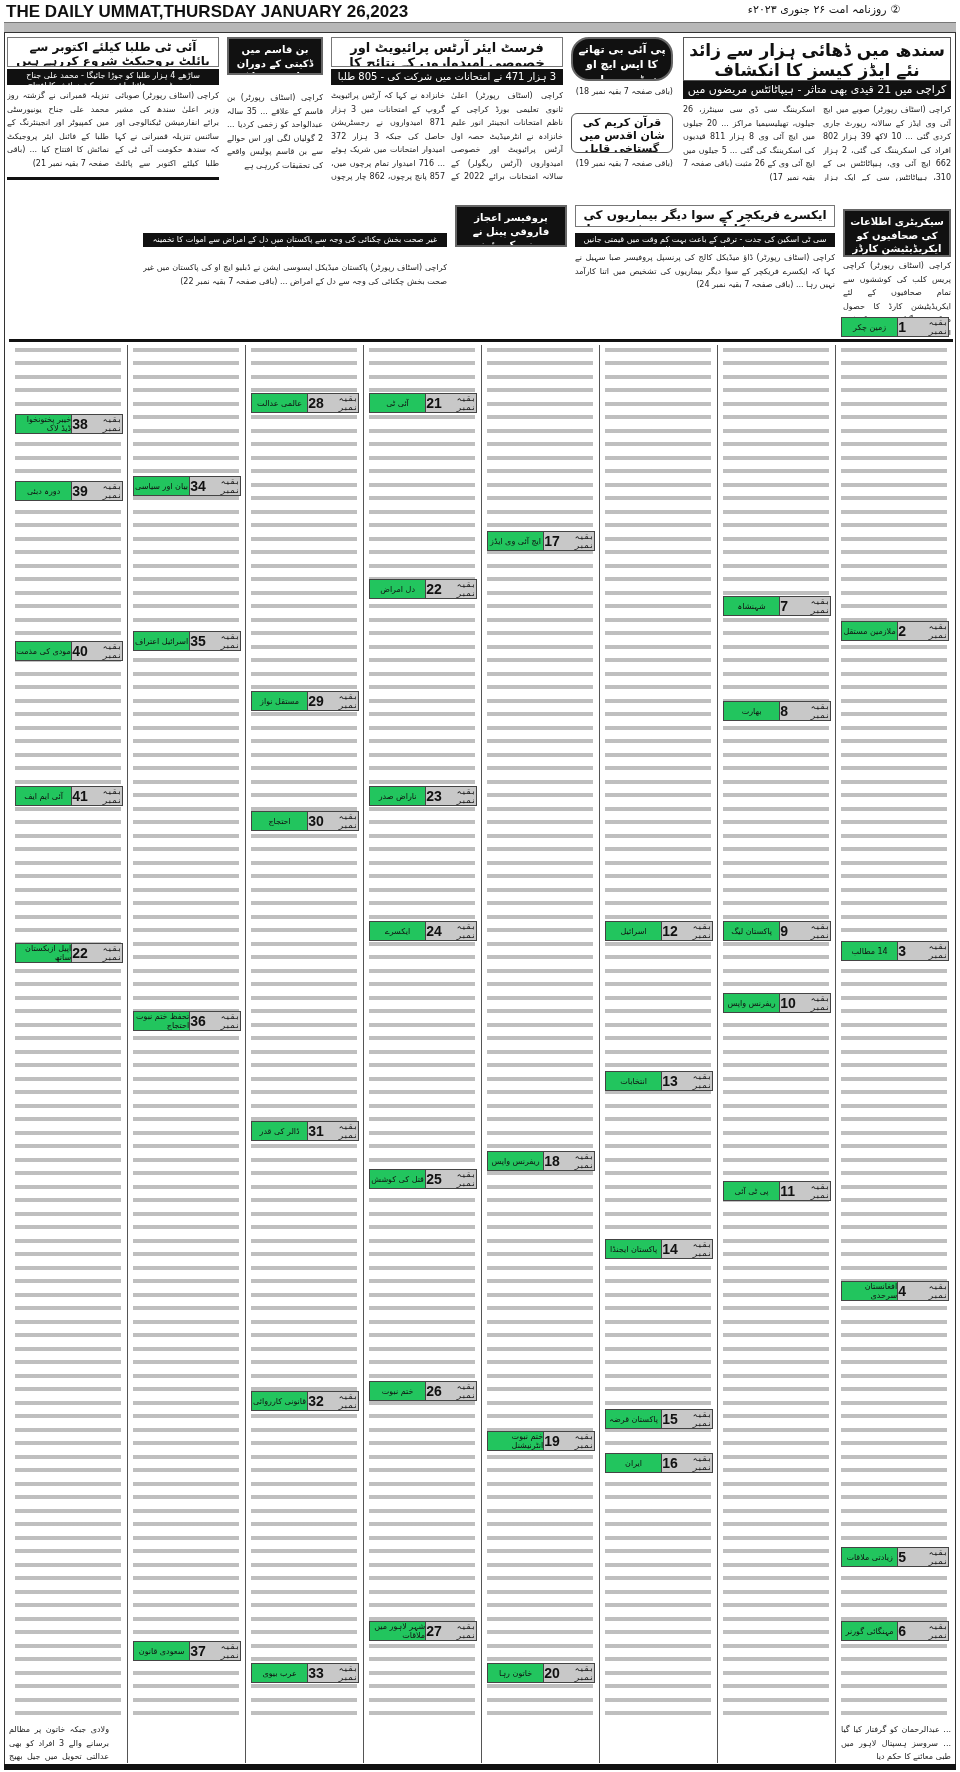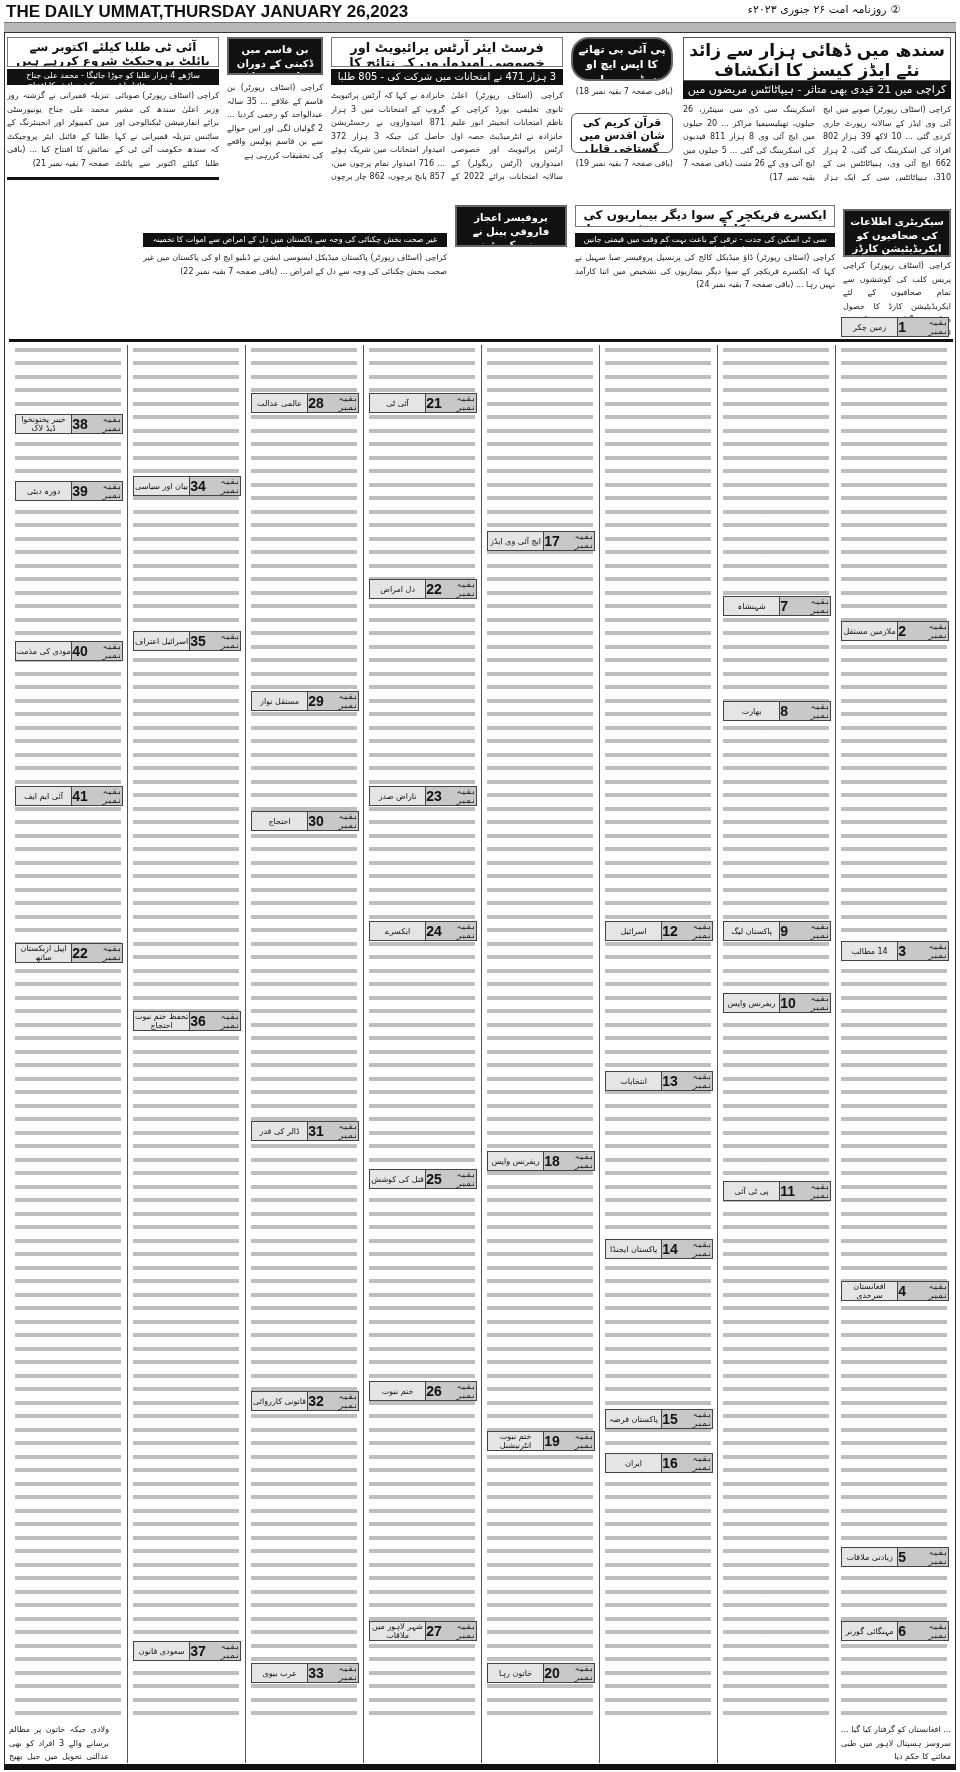--- a/index.html
+++ b/index.html
@@ -15,21 +15,21 @@
   .blackbox { position: absolute; direction: rtl; text-align: center; color: #fff; background: #111; font-size: 12px; font-weight: bold; line-height: 1.35; padding: 4px; overflow: hidden; border: 2px solid #666; }
   .oval { border-radius: 18px; }
   .boxed { position: absolute; direction: rtl; text-align: center; font-size: 11px; font-weight: bold; border: 1px solid #555; border-radius: 6px; padding: 2px; overflow: hidden; background: #fff; }
   .body { position: absolute; direction: rtl; text-align: justify; font-size: 8px; line-height: 13.5px; color: #222; overflow: hidden; }
   .rule { position: absolute; height: 3px; background: #111; }
   .vrule { position: absolute; width: 1px; background: #555; }
   .sec { position: absolute; height: 20px; border: 1px solid #444; display: flex; direction: rtl; font-size: 10px; }
   .sec .num { width: 48%; background: #c8c8c8; display: flex; align-items: center; justify-content: center; gap: 3px; font-weight: bold; border-left: 1px solid #444; }
   .sec .num b { font-size: 14px; font-family: "Liberation Sans", sans-serif; }
   .sec .num small { font-size: 8px; font-weight: normal; font-family: Liberation Mono, monospace; }
-  .sec .ttl { flex: 1; display: flex; align-items: center; justify-content: center; background: #e5e5e5; font-size: 8px; text-align: center; }
+  .sec .ttl { flex: 1; display: flex; align-items: center; justify-content: center; background: #22c55e; font-size: 8px; }
   .text-fill { position: absolute; background:
       repeating-linear-gradient(to bottom, transparent 0 3px, #8a8a8a 3px 7px, transparent 7px 13.5px); opacity: 0.55; }
   .bottomrule { position: absolute; left: 4px; top: 1764px; width: 952px; height: 6px; background: #111; }
 </style>
 </head>
 <body>
 
 <div class="masthead">
   <div class="en">THE DAILY UMMAT,THURSDAY JANUARY 26,2023</div>
   <div class="ur">② روزنامہ امت ۲۶ جنوری ۲۰۲۳ء</div>
@@ -47,47 +47,47 @@
   <div class="body" style="right:282px;top:52px;width:102px;height:26px;">(باقی صفحہ 7 بقیہ نمبر 18)</div>
   <div class="boxed" style="right:282px;top:80px;width:102px;height:40px;">قرآن کریم کی شان اقدس میں گستاخی قابل مذمت ہے - مجلس تحفظ ختم نبوت</div>
   <div class="body" style="right:282px;top:124px;width:102px;height:24px;">(باقی صفحہ 7 بقیہ نمبر 19)</div>
 
   <div class="headline" style="right:392px;top:4px;width:232px;height:30px;font-size:13px;">فرسٹ ایئر آرٹس پرائیویٹ اور خصوصی امیدواروں کے نتائج کا اعلان</div>
   <div class="strap" style="right:392px;top:36px;width:232px;height:16px;font-size:10px;">3 ہزار 471 نے امتحانات میں شرکت کی - 805 طلبا تمام پرچوں میں پاس ہوئے - اعلامیہ</div>
   <div class="body" style="right:392px;top:56px;width:112px;height:92px;">کراچی (اسٹاف رپورٹر) اعلیٰ ثانوی تعلیمی بورڈ کراچی کے ناظم امتحانات انجینئر انور علیم خانزادہ نے انٹرمیڈیٹ حصہ اول آرٹس پرائیویٹ اور خصوصی امیدواروں (آرٹس ریگولر) کے سالانہ امتحانات برائے 2022 کے نتائج کا اعلان کردیا</div>
   <div class="body" style="right:510px;top:56px;width:114px;height:92px;">خانزادہ نے کہا کہ آرٹس پرائیویٹ گروپ کے امتحانات میں 3 ہزار 871 امیدواروں نے رجسٹریشن حاصل کی جبکہ 3 ہزار 372 امیدوار امتحانات میں شریک ہوئے ... 716 امیدوار تمام پرچوں میں، 857 پانچ پرچوں، 862 چار پرچوں (باقی صفحہ 7 بقیہ نمبر 20)</div>
 
   <div class="blackbox" style="right:632px;top:4px;width:96px;height:38px;font-size:10px;">بن قاسم میں ڈکیتی کے دوران مزاحمت پر ایک شخص زخمی</div>
-  <div class="body" style="right:632px;top:48px;width:96px;height:100px;">کراچی (اسٹاف رپورٹر) بن قاسم کے علاقے ... 35 سالہ عبدالواحد کو زخمی کردیا ... 2 گولیاں لگی اور اس حوالے سے بن قاسم پولیس واقعے کی تحقیقات کررہی ہے</div>
+  <div class="body" style="right:632px;top:58px;width:96px;height:100px;">کراچی (اسٹاف رپورٹر) بن قاسم کے علاقے ... 35 سالہ عبدالواحد کو زخمی کردیا ... 2 گولیاں لگی اور اس حوالے سے بن قاسم پولیس واقعے کی تحقیقات کررہی ہے</div>
 
   <div class="headline" style="right:736px;top:4px;width:212px;height:30px;font-size:12px;">آئی ٹی طلبا کیلئے اکتوبر سے پائلٹ پروجیکٹ شروع کررہے ہیں - تنزیلہ قمبرانی</div>
   <div class="strap" style="right:736px;top:36px;width:212px;height:16px;font-size:8px;">ساڑھے 4 ہزار طلبا کو جوڑا جائیگا - محمد علی جناح یونیورسٹی میں فائنل ایئر پروجیکٹ نمائش کا افتتاح</div>
   <div class="body" style="right:736px;top:56px;width:104px;height:84px;">کراچی (اسٹاف رپورٹر) صوبائی وزیر اعلیٰ سندھ کی مشیر برائے انفارمیشن ٹیکنالوجی اور سائنس تنزیلہ قمبرانی نے کہا کہ سندھ حکومت آئی ٹی کے طلبا کیلئے اکتوبر سے پائلٹ پروجیکٹ شروع کررہی ہے</div>
   <div class="body" style="right:846px;top:56px;width:102px;height:84px;">تنزیلہ قمبرانی نے گزشتہ روز محمد علی جناح یونیورسٹی میں کمپیوٹر اور انجینئرنگ کے طلبا کے فائنل ایئر پروجیکٹ نمائش کا افتتاح کیا ... (باقی صفحہ 7 بقیہ نمبر 21)</div>
   <div class="rule" style="right:736px;top:144px;width:212px;"></div>
 
   <div class="blackbox" style="right:4px;top:176px;width:108px;height:48px;font-size:10px;">سیکریٹری اطلاعات کی صحافیوں کو ایکریڈیٹیشن کارڈز کی یقین دہانی</div>
   <div class="body" style="right:4px;top:226px;width:108px;height:76px;">کراچی (اسٹاف رپورٹر) کراچی پریس کلب کی کوششوں سے تمام صحافیوں کے لئے ایکریڈیٹیشن کارڈ کا حصول ممکن ہوگیا ... سیکریٹری اطلاعات سندھ عمران عطا سومرو ... (باقی صفحہ 7 بقیہ نمبر 25)</div>
 
   <div class="headline" style="right:120px;top:172px;width:260px;height:22px;font-size:12px;">ایکسرے فریکچر کے سوا دیگر بیماریوں کی تشخیص میں کارآمد نہیں - پروفیسر صبا</div>
   <div class="strap" style="right:120px;top:200px;width:260px;height:14px;font-size:8px;">سی ٹی اسکین کی جدت - ترقی کے باعث بہت کم وقت میں قیمتی جانیں بچائی جاسکتی ہیں - خطاب</div>
   <div class="body" style="right:120px;top:218px;width:260px;height:84px;">کراچی (اسٹاف رپورٹر) ڈاؤ میڈیکل کالج کی پرنسپل پروفیسر صبا سہیل نے کہا کہ ایکسرے فریکچر کے سوا دیگر بیماریوں کی تشخیص میں اتنا کارآمد نہیں رہا ... (باقی صفحہ 7 بقیہ نمبر 24)</div>
 
   <div class="blackbox" style="right:388px;top:172px;width:112px;height:42px;font-size:10px;">پروفیسر اعجاز فاروقی پینل نے یونی کیریئرز انتخابات میں کلین سویپ</div>
 
   <div class="strap" style="right:508px;top:200px;width:304px;height:14px;font-size:8px;">غیر صحت بخش چکنائی کی وجہ سے پاکستان میں دل کے امراض سے اموات کا تخمینہ زیادہ ہے - ڈبلیو ایچ او</div>
-  <div class="body" style="right:508px;top:218px;width:304px;height:84px;">کراچی (اسٹاف رپورٹر) پاکستان میڈیکل ایسوسی ایشن نے ڈبلیو ایچ او کی پاکستان میں غیر صحت بخش چکنائی کی وجہ سے دل کے امراض ... (باقی صفحہ 7 بقیہ نمبر 22)</div>
+  <div class="body" style="right:508px;top:228px;width:304px;height:84px;">کراچی (اسٹاف رپورٹر) پاکستان میڈیکل ایسوسی ایشن نے ڈبلیو ایچ او کی پاکستان میں غیر صحت بخش چکنائی کی وجہ سے دل کے امراض ... (باقی صفحہ 7 بقیہ نمبر 22)</div>
 
   <div class="rule" style="left:4px;top:306px;width:944px;"></div>
 
   <div id="colfill"></div>
 
   <div id="sections"></div>
 
-  <div class="body" style="right:4px;top:1690px;width:110px;height:40px;">... افغانستان کو گرفتار کیا گیا ... سروسز ہسپتال لاہور میں طبی معائنے کا حکم دیا</div>
+  <div class="body" style="right:4px;top:1690px;width:110px;height:40px;">... عبدالرحمان کو گرفتار کیا گیا ... سروسز ہسپتال لاہور میں طبی معائنے کا حکم دیا</div>
   <div class="body" style="left:4px;top:1690px;width:100px;height:40px;">ولادی جبکہ خاتون پر مظالم برسانے والے 3 افراد کو بھی عدالتی تحویل میں جیل بھیج دیا گیا ... میڈیا رپورٹس کے مطابق قیدی نے 2002 میں اپنے ایک بیٹے کی شادی مذکورہ خاتون سے</div>
 <div class="vrule" style="right: 119px; top: 312px; height: 1418px;"></div>
     <div class="vrule" style="right: 237px; top: 312px; height: 1418px;"></div>
     <div class="vrule" style="right: 355px; top: 312px; height: 1418px;"></div>
     <div class="vrule" style="right: 473px; top: 312px; height: 1418px;"></div>
     <div class="vrule" style="right: 591px; top: 312px; height: 1418px;"></div>
     <div class="vrule" style="right: 709px; top: 312px; height: 1418px;"></div>
     <div class="vrule" style="right: 827px; top: 312px; height: 1418px;"></div>
     <div class="text-fill" style="right: 8px; width: 106px; top: 312px; height: 1378px;"></div>
     <div class="text-fill" style="right: 126px; width: 106px; top: 312px; height: 1378px;"></div>

